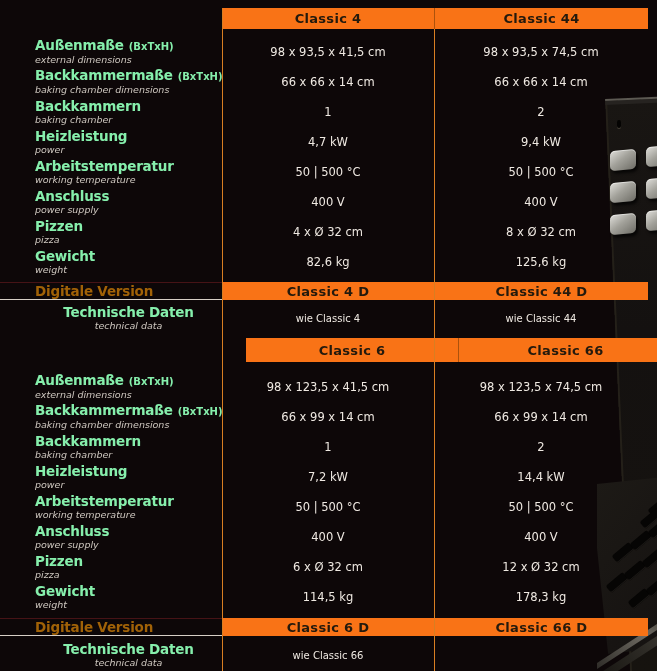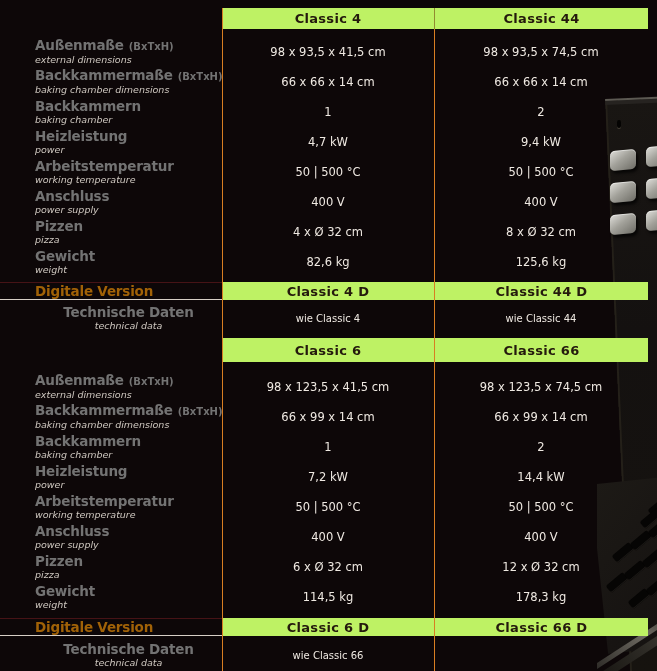--- a/index.html
+++ b/index.html
@@ -31,30 +31,30 @@
   .vent-panel{position:absolute;left:2px;top:396px;width:80px;height:170px;
     background:linear-gradient(135deg,#1d1a16,#141110);transform:rotate(-6deg);}
   .trim{position:absolute;transform:rotate(-33deg);}
   .trim.t1{right:-16px;bottom:24px;width:86px;height:5px;
     background:linear-gradient(90deg,#2c2a26,#6e6a62 70%,#49463f);}
   .trim.t2{right:-20px;bottom:10px;width:90px;height:8px;
     background:linear-gradient(90deg,#15130f,#3a3731);}
   
   .sheet{position:absolute;left:0;top:0;width:657px;height:671px;z-index:2;padding-top:8px;box-sizing:border-box;}
   .band,.trow{display:grid;grid-template-columns:222px 212px 214px;}
-  .h21{height:21px;} .h16{height:16px;} .h18{height:24px;}
+  .h21{height:21px;} .h16{height:16px;} .h18{height:24px;padding-left:24px;}
   .bar-cell{
-    background:#bef264;color:#241a0d;font-weight:bold;font-size:13px;
+    background:#f97316;color:#241a0d;font-weight:bold;font-size:13px;
     display:flex;align-items:center;justify-content:center;letter-spacing:.3px;
   }
   .bar-cell.cb{border-left:1px solid rgba(110,55,5,.55);}
   .body1{padding-top:8px;} .body2{padding-top:10px;}
   .trow{height:30px;}
   .lbl{padding-left:35px;display:flex;flex-direction:column;justify-content:center;}
-  .de{color:#737373;font-weight:bold;font-size:13.5px;line-height:15px;letter-spacing:-.2px;white-space:nowrap;}
+  .de{color:#86efac;font-weight:bold;font-size:13.5px;line-height:15px;letter-spacing:-.2px;white-space:nowrap;}
   .de-sfx{font-size:10px;margin-left:5px;letter-spacing:0;}
   .de-sfx:empty{display:none;}
   .en{color:#cfc8c0;font-style:italic;font-size:9.5px;line-height:12px;}
   .val{color:#efe9e2;font-size:11.5px;display:flex;align-items:center;justify-content:center;white-space:nowrap;}
   .val.small{font-size:10px;}
   .dband{margin-top:5px;}
   .dband.second{margin-top:6px;}
   .dlabel{
     color:#a16207;font-weight:bold;font-size:13.5px;letter-spacing:-.2px;
     padding-left:35px;display:flex;align-items:center;

